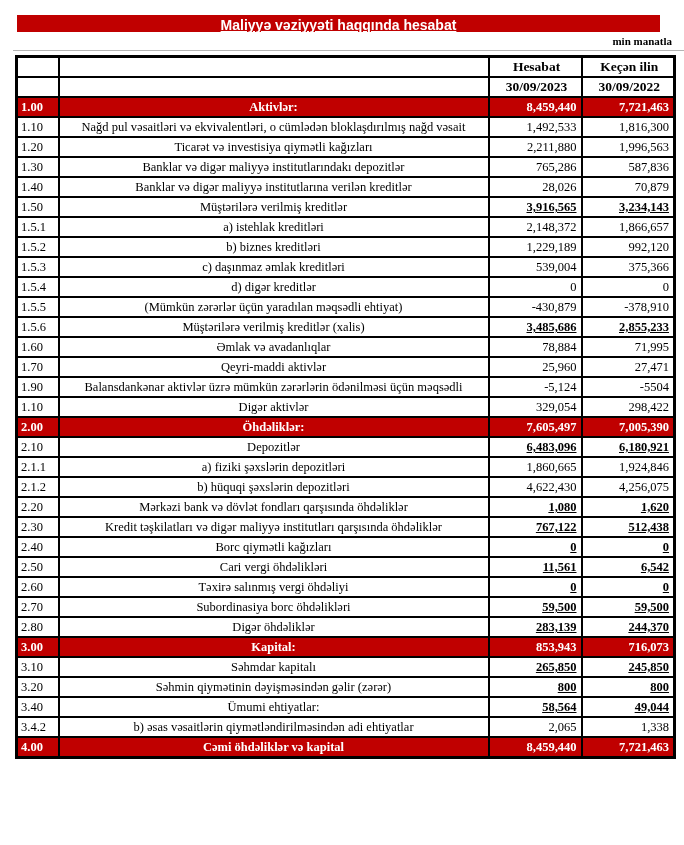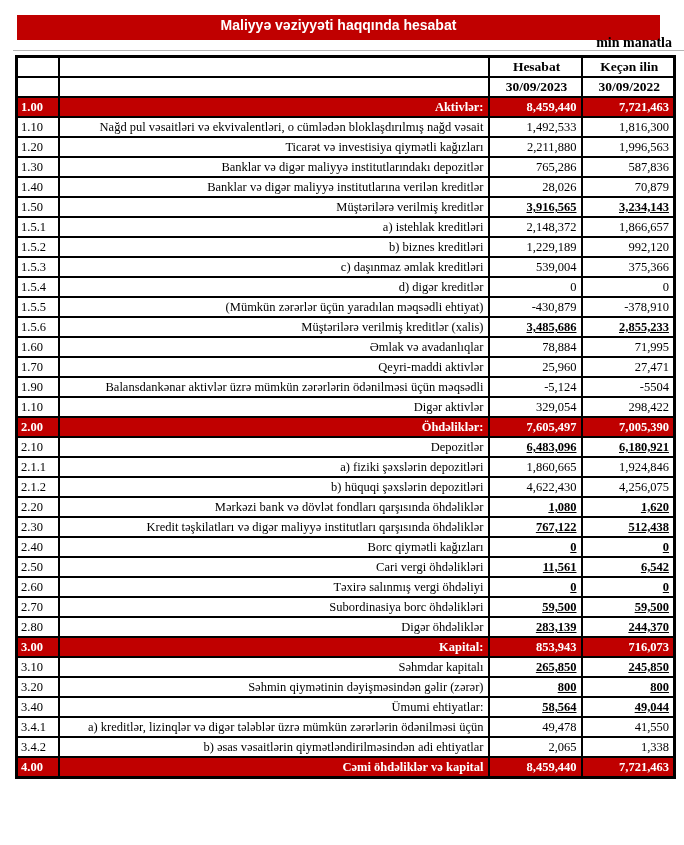--- a/index.html
+++ b/index.html
@@ -2,28 +2,28 @@
 <html><head>
 <meta charset="utf-8">
 <style>
   html,body{margin:0;padding:0;}
   body{
     width:684px;height:845px;position:relative;background:#ffffff;
     font-family:"Liberation Serif", serif;color:#000;
     overflow:hidden;
   }
   .banner{
-    position:absolute;left:17px;top:15px;width:643px;height:25px;
+    position:absolute;left:17px;top:15px;width:643px;height:17px;
     background:#C00000;color:#ffffff;text-align:center;
     font-family:"Liberation Sans", sans-serif;font-weight:bold;
-    font-size:14px;line-height:21px;
+    font-size:14px;line-height:21px;text-decoration:underline;
   }
   .unit-note{
     position:absolute;top:35px;right:12px;
-    font-weight:bold;font-size:14px;
+    font-weight:bold;font-size:11px;
   }
   .gray-rule{
     position:absolute;top:50px;left:13px;width:671px;height:1px;
     background:#b3b3b3;
   }
   table.report{
     position:absolute;left:15px;top:55px;width:658px;
     border-collapse:collapse;table-layout:fixed;
     border:3px solid #000;
   }
@@ -37,21 +37,21 @@
     padding:0 4px;
     overflow:hidden;white-space:nowrap;
     box-sizing:border-box;
   }
   thead th{
     font-weight:bold;text-align:center;font-size:13.5px;
     background:#ffffff;
     padding-left:7px;
   }
   td.code{text-align:left;padding-left:3px;padding-right:1px;}
-  td.label{text-align:right;}
+  td.label{text-align:center;}
   td.val{text-align:right;}
   tr.bold td.val{font-weight:bold;text-decoration:underline;}
   tr.section td{
     background:#C00000;color:#ffffff;font-weight:bold;
   }
 </style>
 </head>
 <body>
 
 <div class="banner">
@@ -264,26 +264,20 @@
         <td class="val">800</td>
         <td class="val">800</td>
       </tr>
       <tr class="bold">
         <td class="code">3.40</td>
         <td class="label">Ümumi ehtiyatlar:</td>
         <td class="val">58,564</td>
         <td class="val">49,044</td>
       </tr>
       <tr class="normal">
-        <td class="code">3.4.1</td>
-        <td class="label">a) kreditlər, lizinqlər və digər tələblər üzrə mümkün zərərlərin ödənilməsi üçün</td>
-        <td class="val">49,478</td>
-        <td class="val">41,550</td>
-      </tr>
-      <tr class="normal">
         <td class="code">3.4.2</td>
         <td class="label">b) əsas vəsaitlərin qiymətləndirilməsindən adi ehtiyatlar</td>
         <td class="val">2,065</td>
         <td class="val">1,338</td>
       </tr>
       <tr class="section">
         <td class="code">4.00</td>
         <td class="label">Cəmi öhdəliklər və kapital</td>
         <td class="val">8,459,440</td>
         <td class="val">7,721,463</td>

